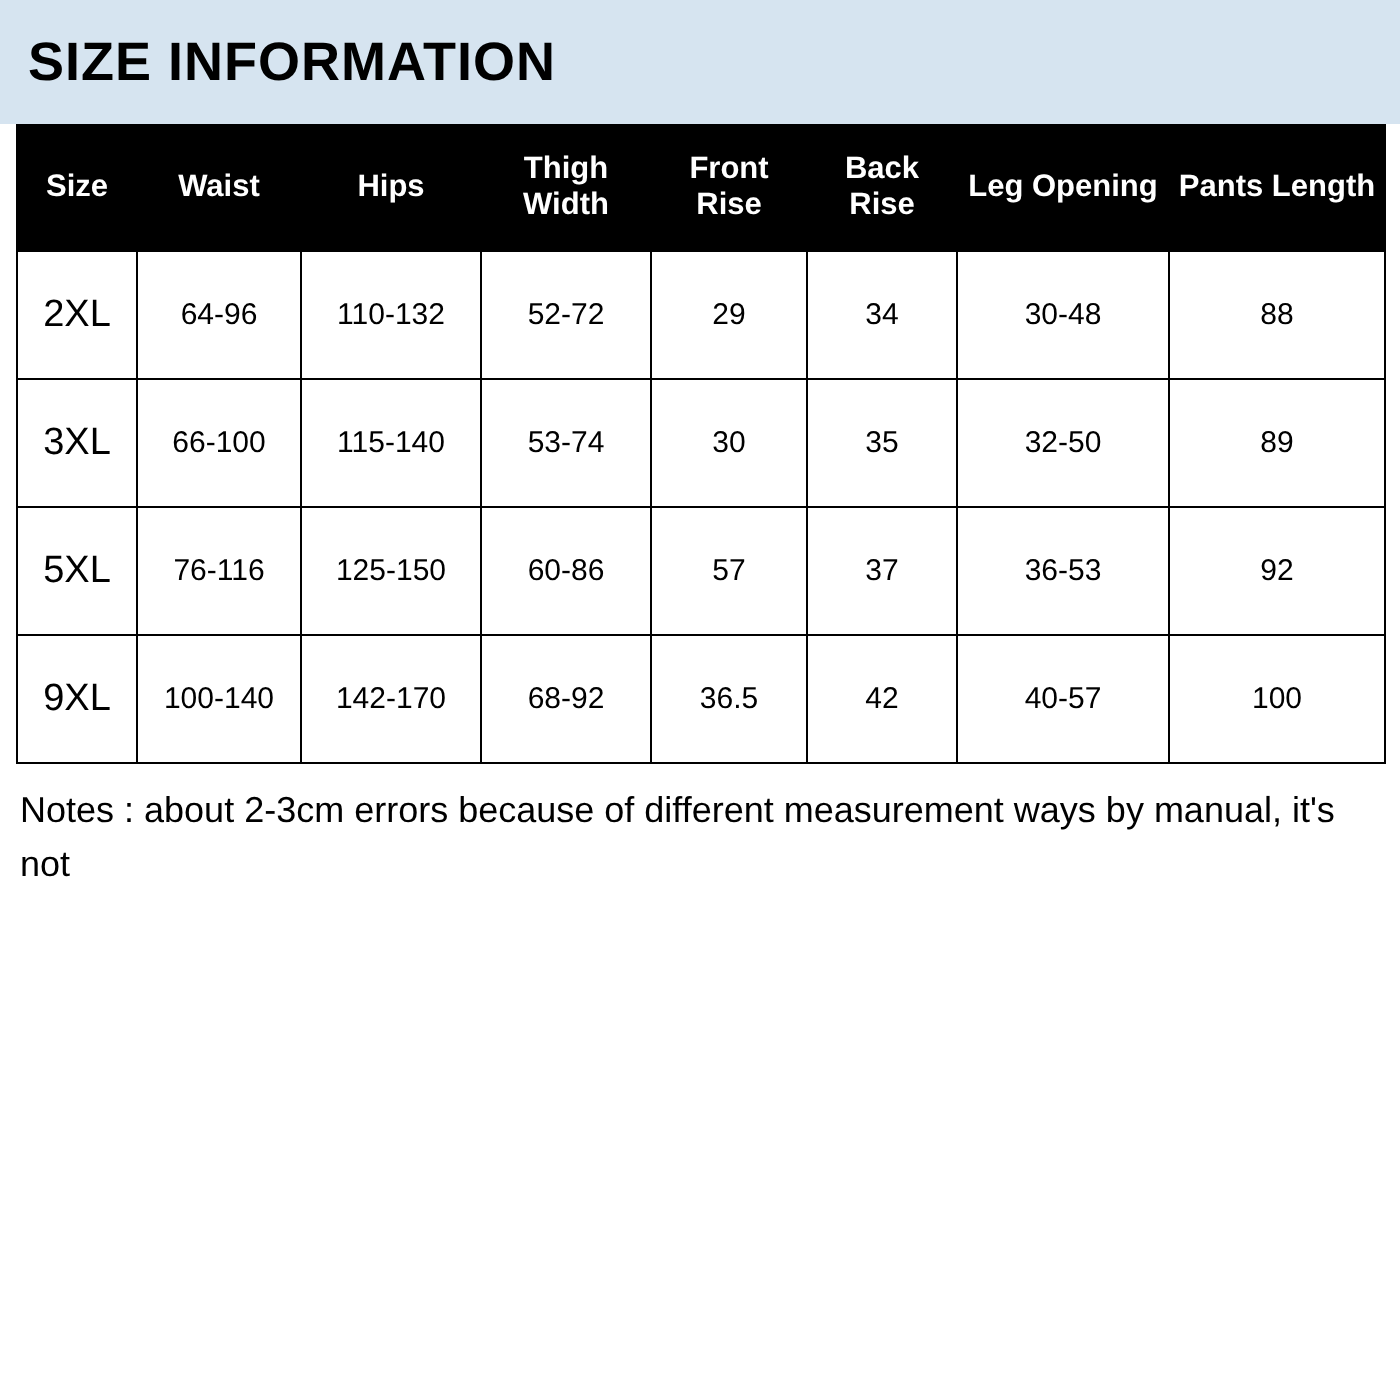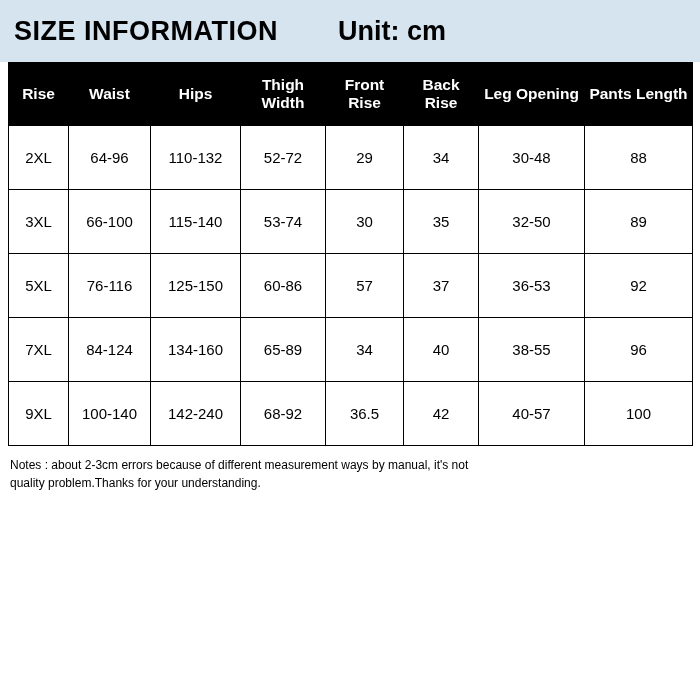--- a/index.html
+++ b/index.html
@@ -19,21 +19,21 @@
     height: 700px;
     position: relative;
     box-sizing: border-box;
   }
   
   .header {
     height: 62px;
     background: #d6e4f0;
     display: flex;
     align-items: center;
-    justify-content: flex-start;
+    justify-content: space-between;
     gap: 60px;
     box-sizing: border-box;
     padding: 0 14px;
   }
   .header-title {
     font-size: 27px;
     font-weight: bold;
     letter-spacing: 0.5px;
     white-space: nowrap;
   }
@@ -70,71 +70,70 @@
   }
   table.size-table tbody td {
     height: 63px;
     font-size: 15px;
     font-weight: normal;
     color: #000000;
     background: #ffffff;
     padding: 0 2px;
   }
   table.size-table tbody td.size-cell {
-    font-size: 15px;
+    font-size: 19px;
   }
   
   col.c-size   { width: 60px; }
   col.c-waist  { width: 82px; }
   col.c-hips   { width: 90px; }
   col.c-thigh  { width: 85px; }
   col.c-front  { width: 78px; }
   col.c-back   { width: 75px; }
   col.c-leg    { width: 106px; }
   col.c-length { width: 108px; }
 
   
   td.small {
     font-size: 13.5px;
   }
   
   .notes {
     margin-top: 10px;
     padding: 0 10px;
-    font-size: 12px;
+    font-size: 18px;
     line-height: 1.5;
     color: #000000;
     box-sizing: border-box;
   }
 </style>
 </head>
 <body>
 
 <div class="page">
 
   <div class="header">
     <div class="header-title">SIZE INFORMATION</div>
-    <div class="header-unit">Unit: cm</div>
   </div>
 
   <div class="table-wrap">
     <table class="size-table">
       <colgroup>
         <col class="c-size">
           <col class="c-waist">
           <col class="c-hips">
           <col class="c-thigh">
         <col class="c-front">
           <col class="c-back">
           <col class="c-leg">
           <col class="c-length">
       </colgroup>
       <thead>
         <tr>
-          <th>Rise</th>
+          <th>Size</th>
           <th>Waist</th>
           <th>Hips</th>
           <th>Thigh Width</th>
           <th>Front Rise</th>
           <th>Back Rise</th>
           <th>Leg Opening</th>
           <th>Pants Length</th>
         </tr>
       </thead>
       <tbody>
@@ -162,41 +161,30 @@
           <td class="size-cell">5XL</td>
           <td>76-116</td>
           <td class="small">125-150</td>
           <td>60-86</td>
           <td>57</td>
           <td>37</td>
           <td>36-53</td>
           <td>92</td>
         </tr>
         <tr>
-          <td class="size-cell">7XL</td>
-          <td>84-124</td>
-          <td class="small">134-160</td>
-          <td>65-89</td>
-          <td>34</td>
-          <td>40</td>
-          <td>38-55</td>
-          <td>96</td>
-        </tr>
-        <tr>
           <td class="size-cell">9XL</td>
           <td>100-140</td>
-          <td class="small">142-240</td>
+          <td class="small">142-170</td>
           <td>68-92</td>
           <td>36.5</td>
           <td>42</td>
           <td>40-57</td>
           <td>100</td>
         </tr>
       </tbody>
     </table>
   </div>
 
   <div class="notes">
     <div>Notes : about 2-3cm errors because of different measurement ways by manual, it's not</div>
-    <div>quality problem.Thanks for your understanding.</div>
   </div>
 
 </div>
 
 </body></html>

